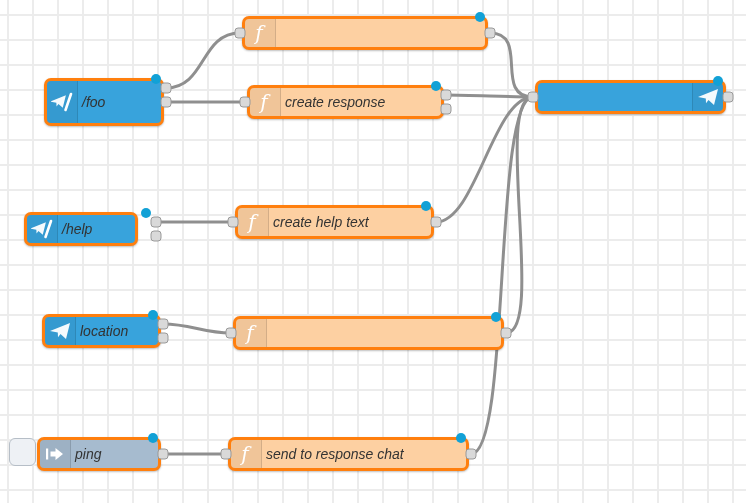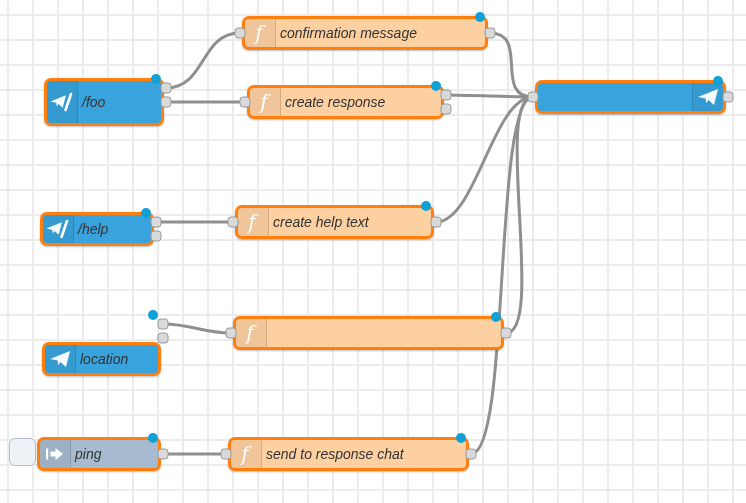--- a/index.html
+++ b/index.html
@@ -71,57 +71,56 @@
           </svg>
         </div>
         <span class="node-label left">/foo</span>
       </div>
       <div class="node" style="left: 242px; top: 16px; width: 246px; height: 34px; background: rgb(253, 208, 162);">
         <div class="icon-area left">
           <svg width="22" height="22" viewBox="0 0 22 22">
             <text x="10" y="17.5" text-anchor="middle" fill="#ffffff" font-size="20" font-style="italic" font-family="&quot;DejaVu Serif&quot;,serif">f</text>
           </svg>
         </div>
-        <span class="node-label left">confirmation message</span>
       </div>
       <div class="node" style="left: 247px; top: 85px; width: 197px; height: 34px; background: rgb(253, 208, 162);">
         <div class="icon-area left">
           <svg width="22" height="22" viewBox="0 0 22 22">
             <text x="10" y="17.5" text-anchor="middle" fill="#ffffff" font-size="20" font-style="italic" font-family="&quot;DejaVu Serif&quot;,serif">f</text>
           </svg>
         </div>
         <span class="node-label left">create response</span>
       </div>
       <div class="node" style="left: 535px; top: 80px; width: 191px; height: 34px; background: rgb(56, 163, 220);">
         <div class="icon-area right">
           <svg width="22" height="22" viewBox="0 0 22 22">
             <path d="M1,11 L21,3 L17,19 L11.5,14 L9,17.2 L8.8,12.4 Z" fill="#ffffff" opacity="0.95"></path>
           </svg>
         </div>
       </div>
-      <div class="node" style="left: 40px; top: 212px; width: 114px; height: 34px; background: rgb(56, 163, 220);">
+      <div class="node" style="left: 24px; top: 212px; width: 114px; height: 34px; background: rgb(56, 163, 220);">
         <div class="icon-area left">
           <svg width="22" height="22" viewBox="0 0 22 22">
             <g transform="translate(-1.5,2) scale(0.78)">
               <path d="M1,11 L21,3 L17,19 L11.5,14 L9,17.2 L8.8,12.4 Z" fill="#ffffff" opacity="0.95"></path>
             </g>
             <path d="M20,3 L14.5,19" stroke="#ffffff" stroke-width="2.6" stroke-linecap="round"></path>
           </svg>
         </div>
         <span class="node-label left">/help</span>
       </div>
       <div class="node" style="left: 235px; top: 205px; width: 199px; height: 34px; background: rgb(253, 208, 162);">
         <div class="icon-area left">
           <svg width="22" height="22" viewBox="0 0 22 22">
             <text x="10" y="17.5" text-anchor="middle" fill="#ffffff" font-size="20" font-style="italic" font-family="&quot;DejaVu Serif&quot;,serif">f</text>
           </svg>
         </div>
         <span class="node-label left">create help text</span>
       </div>
-      <div class="node" style="left: 42px; top: 314px; width: 119px; height: 34px; background: rgb(56, 163, 220); margin-top: 28px;">
+      <div class="node" style="left: 42px; top: 314px; width: 119px; height: 34px; background: rgb(56, 163, 220);">
         <div class="icon-area left">
           <svg width="22" height="22" viewBox="0 0 22 22">
             <path d="M1,11 L21,3 L17,19 L11.5,14 L9,17.2 L8.8,12.4 Z" fill="#ffffff" opacity="0.95"></path>
           </svg>
         </div>
         <span class="node-label left">location</span>
       </div>
       <div class="node" style="left: 233px; top: 316px; width: 271px; height: 34px; background: rgb(253, 208, 162);">
         <div class="icon-area left">
           <svg width="22" height="22" viewBox="0 0 22 22">

